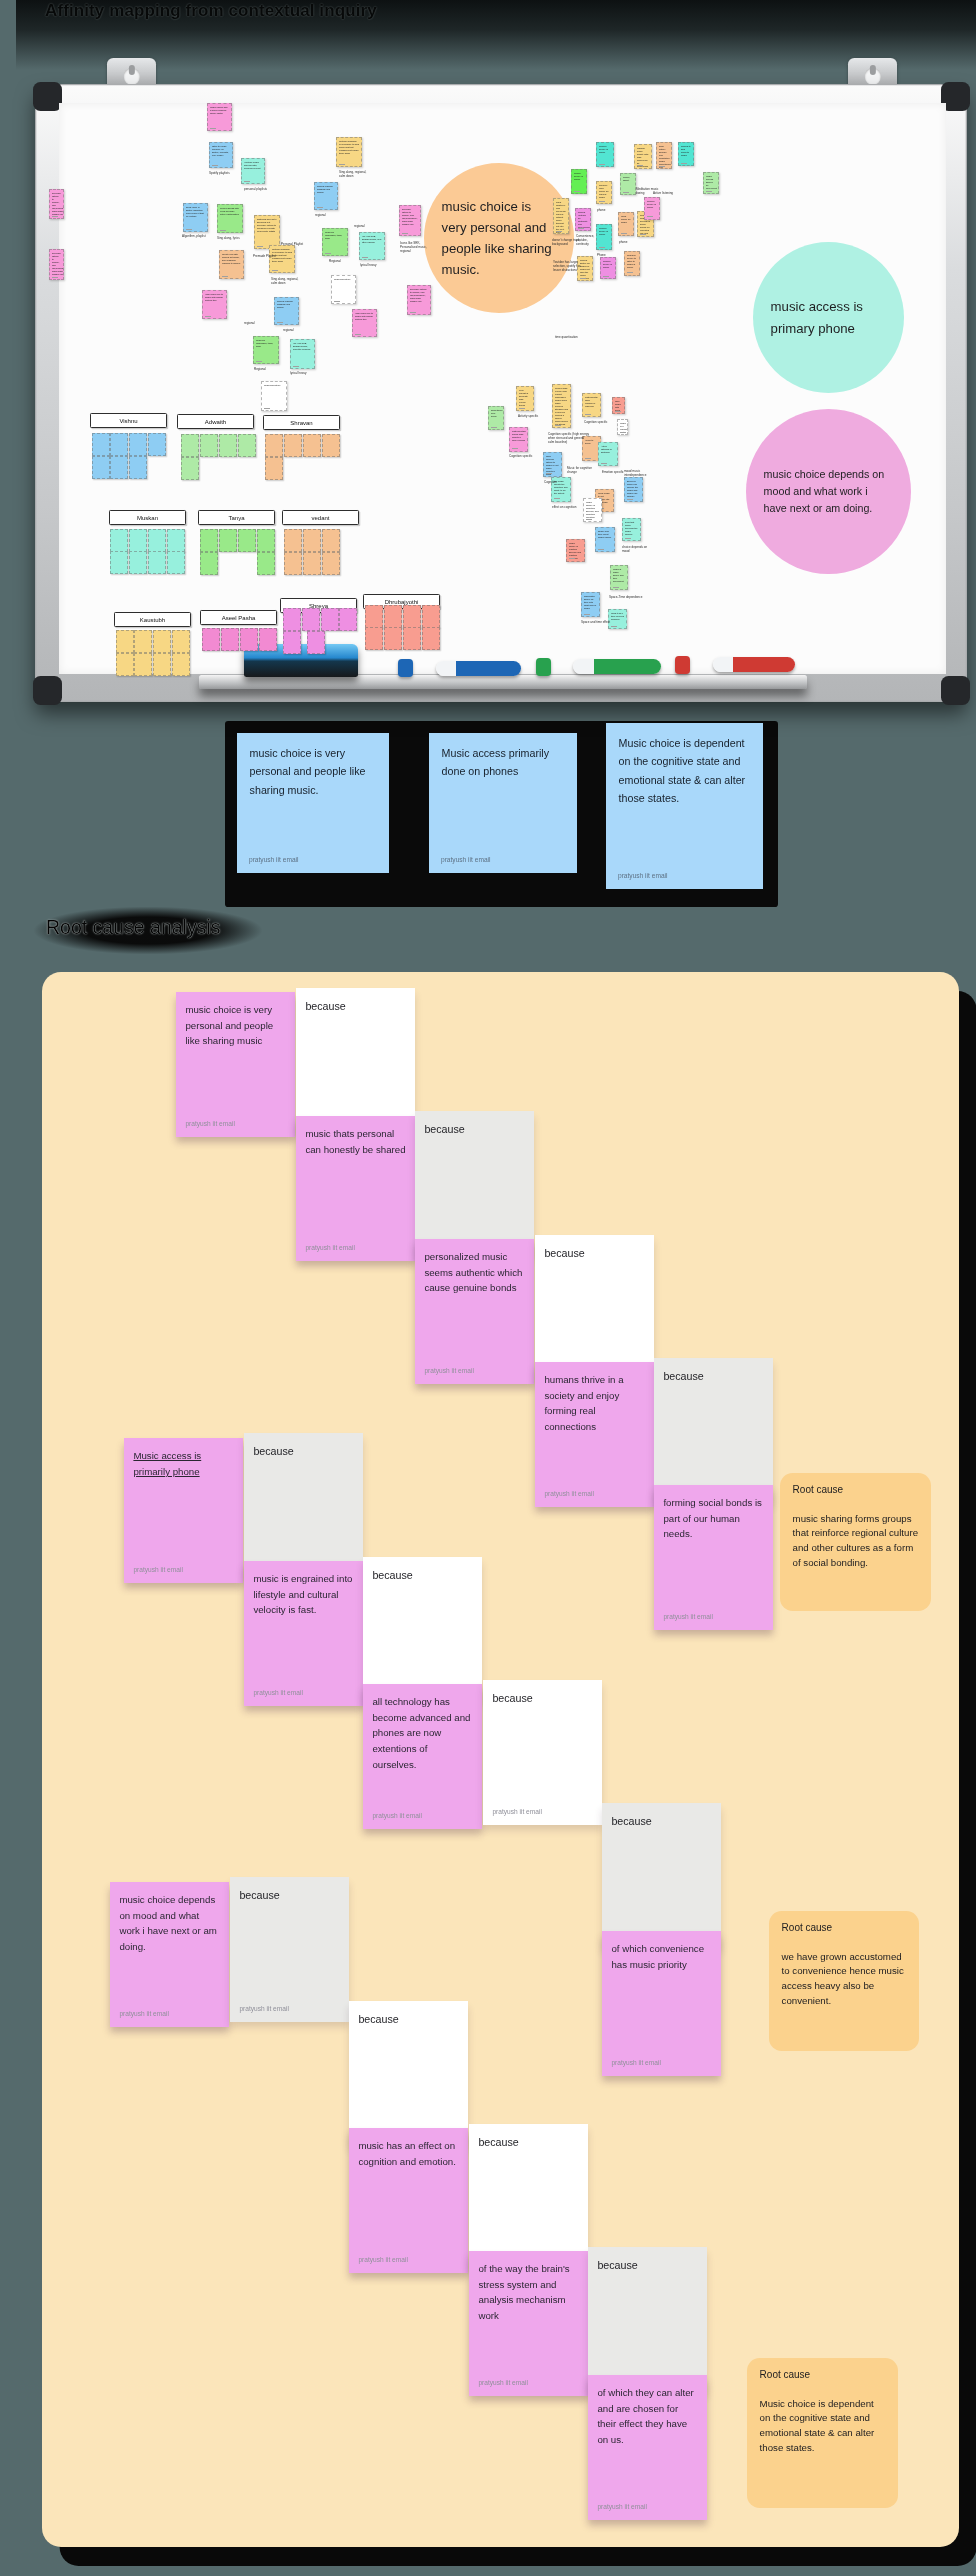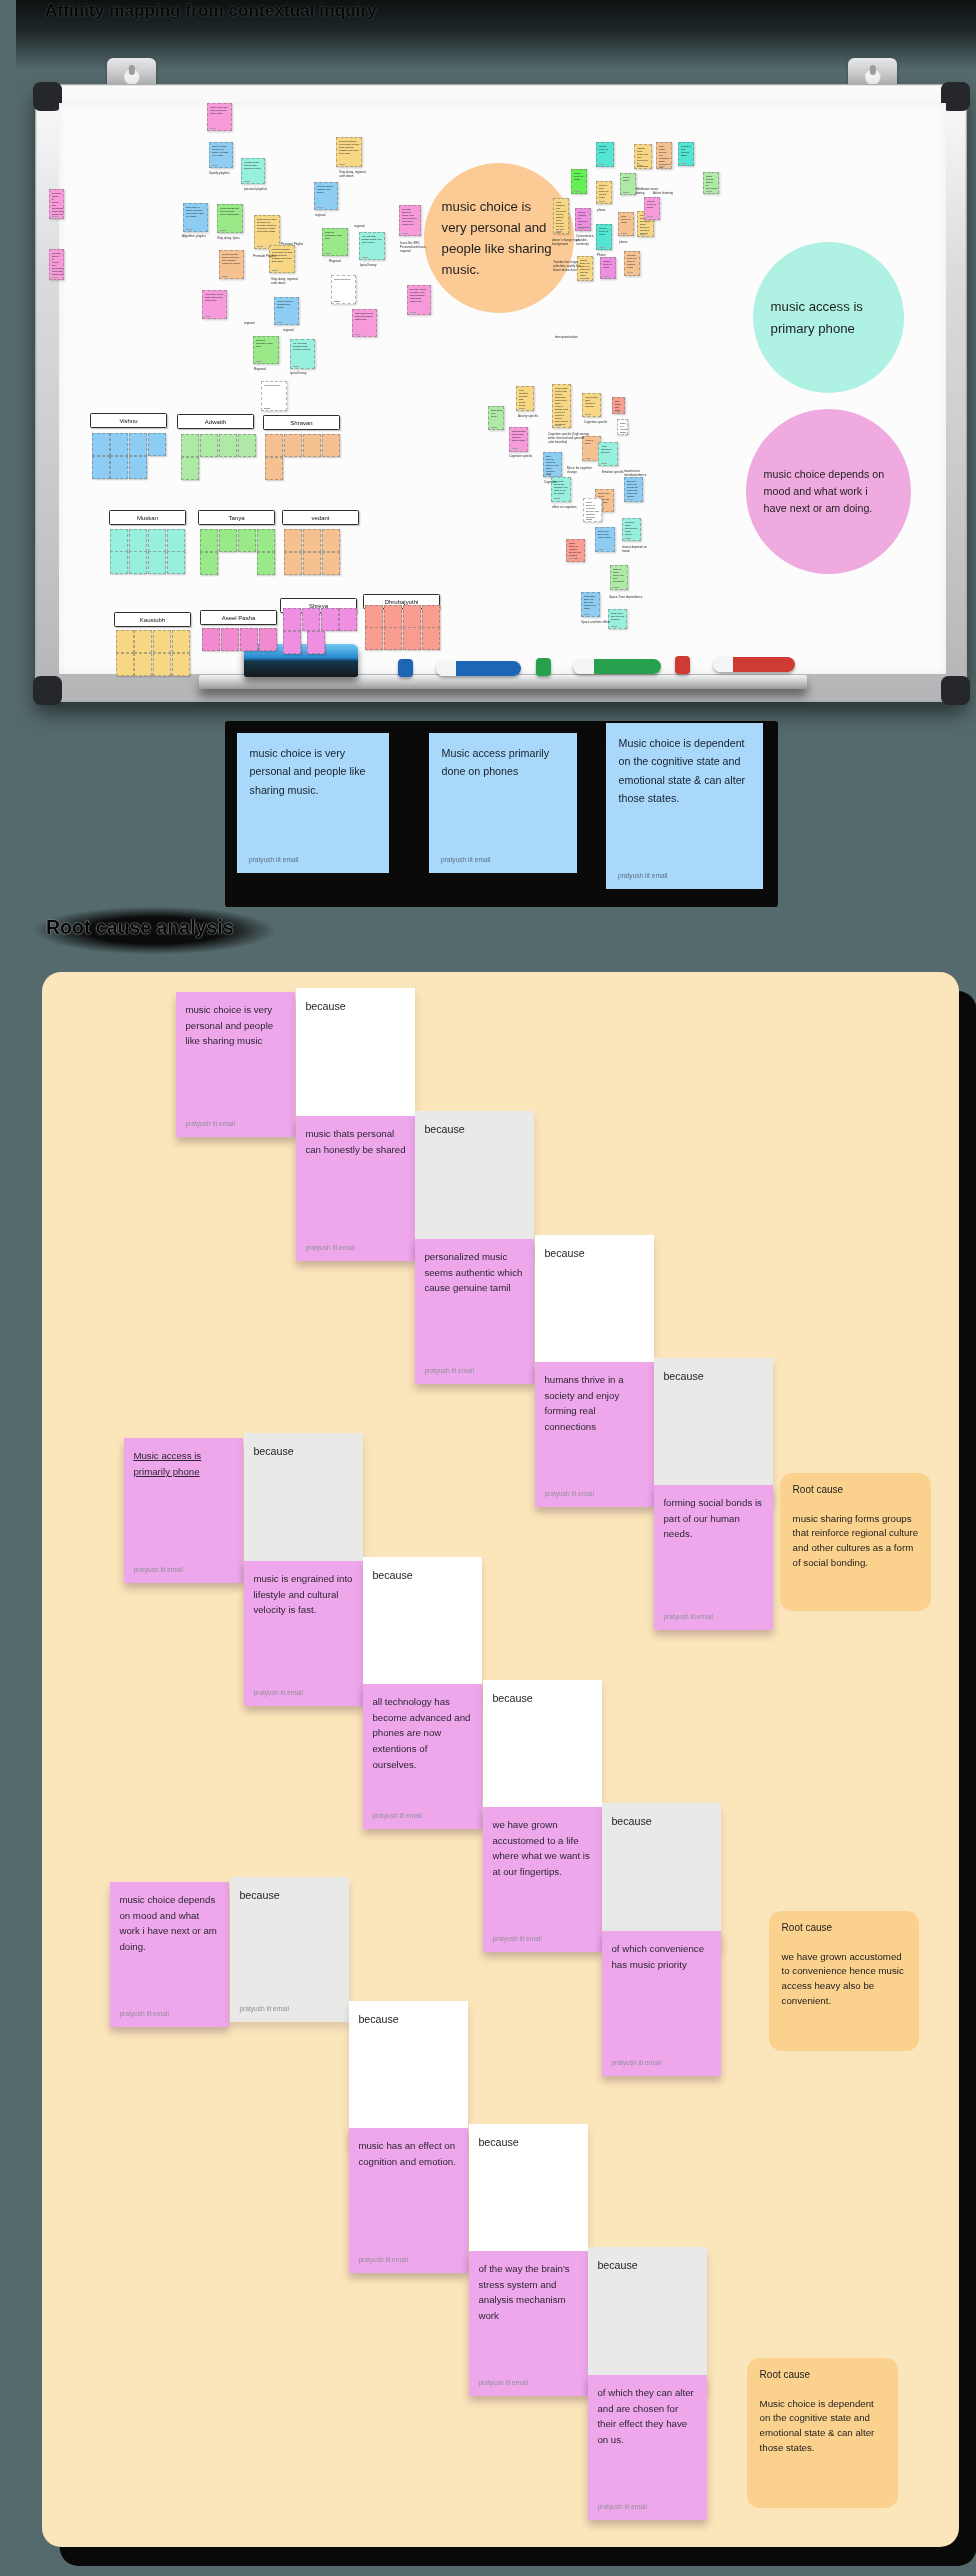--- a/index.html
+++ b/index.html
@@ -62,21 +62,21 @@
     box-shadow:0.6px 1.3px 1.3px rgba(0,0,0,.2);}
 
   
   #sumpanel{position:absolute;left:209px;top:721px;width:553px;height:186px;background:#0a0a0a;
     border-radius:3.1px;z-index:1;}
   .scard{position:absolute;background:#a9d8fa;padding:11.3px 12.6px;box-sizing:border-box;
     color:#17202b;font-size:10.7px;line-height:1.7;z-index:2;}
   .scard .author{position:absolute;left:12px;bottom:7.5px;font-size:6.6px;color:#5e7285;}
 
   
-  h2#rctitle{position:absolute;left:15px;top:906px;margin:0;font-size:19.5px;font-weight:700;
+  h2#rctitle{position:absolute;left:15px;top:906px;margin:0;font-size:19.5px;font-weight:400;
     color:#040404;padding:10px 44px 16.4px 15px;border-radius:29px;
     background:radial-gradient(closest-side,rgba(8,8,8,.97) 55%,rgba(8,8,8,.55) 74%,rgba(8,8,8,0) 98%);
     text-shadow:0 0 1.9px rgba(205,216,216,.75),0 0 0.6px rgba(225,235,235,.9);z-index:4;}
   #rcboard{position:absolute;left:26.4px;top:972px;width:917px;height:1575px;background:#fbe5ba;
     border-radius:19px;box-shadow:17.6px 19px 0 #090909;z-index:1;}
   .cnote{position:absolute;width:119px;height:145px;padding:10px 9.4px;box-sizing:border-box;
     font-size:9.7px;line-height:1.62;color:#2b2633;z-index:2;}
   .cnote.pinknote{background:#efa7ec;box-shadow:0 6.3px 7.5px rgba(70,35,70,.28);}
   .cnote.whitenote{background:#ffffff;color:#1f1f24;box-shadow:0 6.3px 7.5px rgba(70,45,70,.16);}
   .cnote.graynote{background:#e9e9e7;color:#1f1f24;box-shadow:0 6.3px 7.5px rgba(70,45,70,.16);}
@@ -357,21 +357,21 @@
     </div>
     <div class="cnote pinknote" style="left: 280px; top: 1116px;">
       <div class="ctext">music thats personal can honestly be shared</div>
       <div class="cauthor">pratyush iit email</div>
     </div>
     <div class="cnote because graynote" style="left: 399px; top: 1111px;">
       <div class="ctext">because</div>
       <div class="cauthor">pratyush iit email</div>
     </div>
     <div class="cnote pinknote" style="left: 399px; top: 1239px;">
-      <div class="ctext">personalized music seems authentic which cause genuine tamil</div>
+      <div class="ctext">personalized music seems authentic which cause genuine bonds</div>
       <div class="cauthor">pratyush iit email</div>
     </div>
     <div class="cnote because whitenote" style="left: 519px; top: 1235px;">
       <div class="ctext">because</div>
       <div class="cauthor">pratyush iit email</div>
     </div>
     <div class="cnote pinknote" style="left: 519px; top: 1362px;">
       <div class="ctext">humans thrive in a society and enjoy forming real connections</div>
       <div class="cauthor">pratyush iit email</div>
     </div>
@@ -404,24 +404,20 @@
       <div class="cauthor">pratyush iit email</div>
     </div>
     <div class="cnote pinknote" style="left: 347px; top: 1684px;">
       <div class="ctext">all technology has become advanced and phones are now extentions of ourselves.</div>
       <div class="cauthor">pratyush iit email</div>
     </div>
     <div class="cnote because whitenote" style="left: 467px; top: 1680px;">
       <div class="ctext">because</div>
       <div class="cauthor">pratyush iit email</div>
     </div>
-    <div class="cnote pinknote" style="left: 467px; top: 1807px;">
-      <div class="ctext">we have grown accustomed to a life where what we want is at our fingertips.</div>
-      <div class="cauthor">pratyush iit email</div>
-    </div>
     <div class="cnote because graynote" style="left: 586px; top: 1803px;">
       <div class="ctext">because</div>
       <div class="cauthor">pratyush iit email</div>
     </div>
     <div class="cnote pinknote" style="left: 586px; top: 1931px;">
       <div class="ctext">of which convenience has music priority</div>
       <div class="cauthor">pratyush iit email</div>
     </div>
     <div class="rccard" style="left: 753px; top: 1911px; width: 150px; height: 140px;">
       <h3>Root cause</h3>

